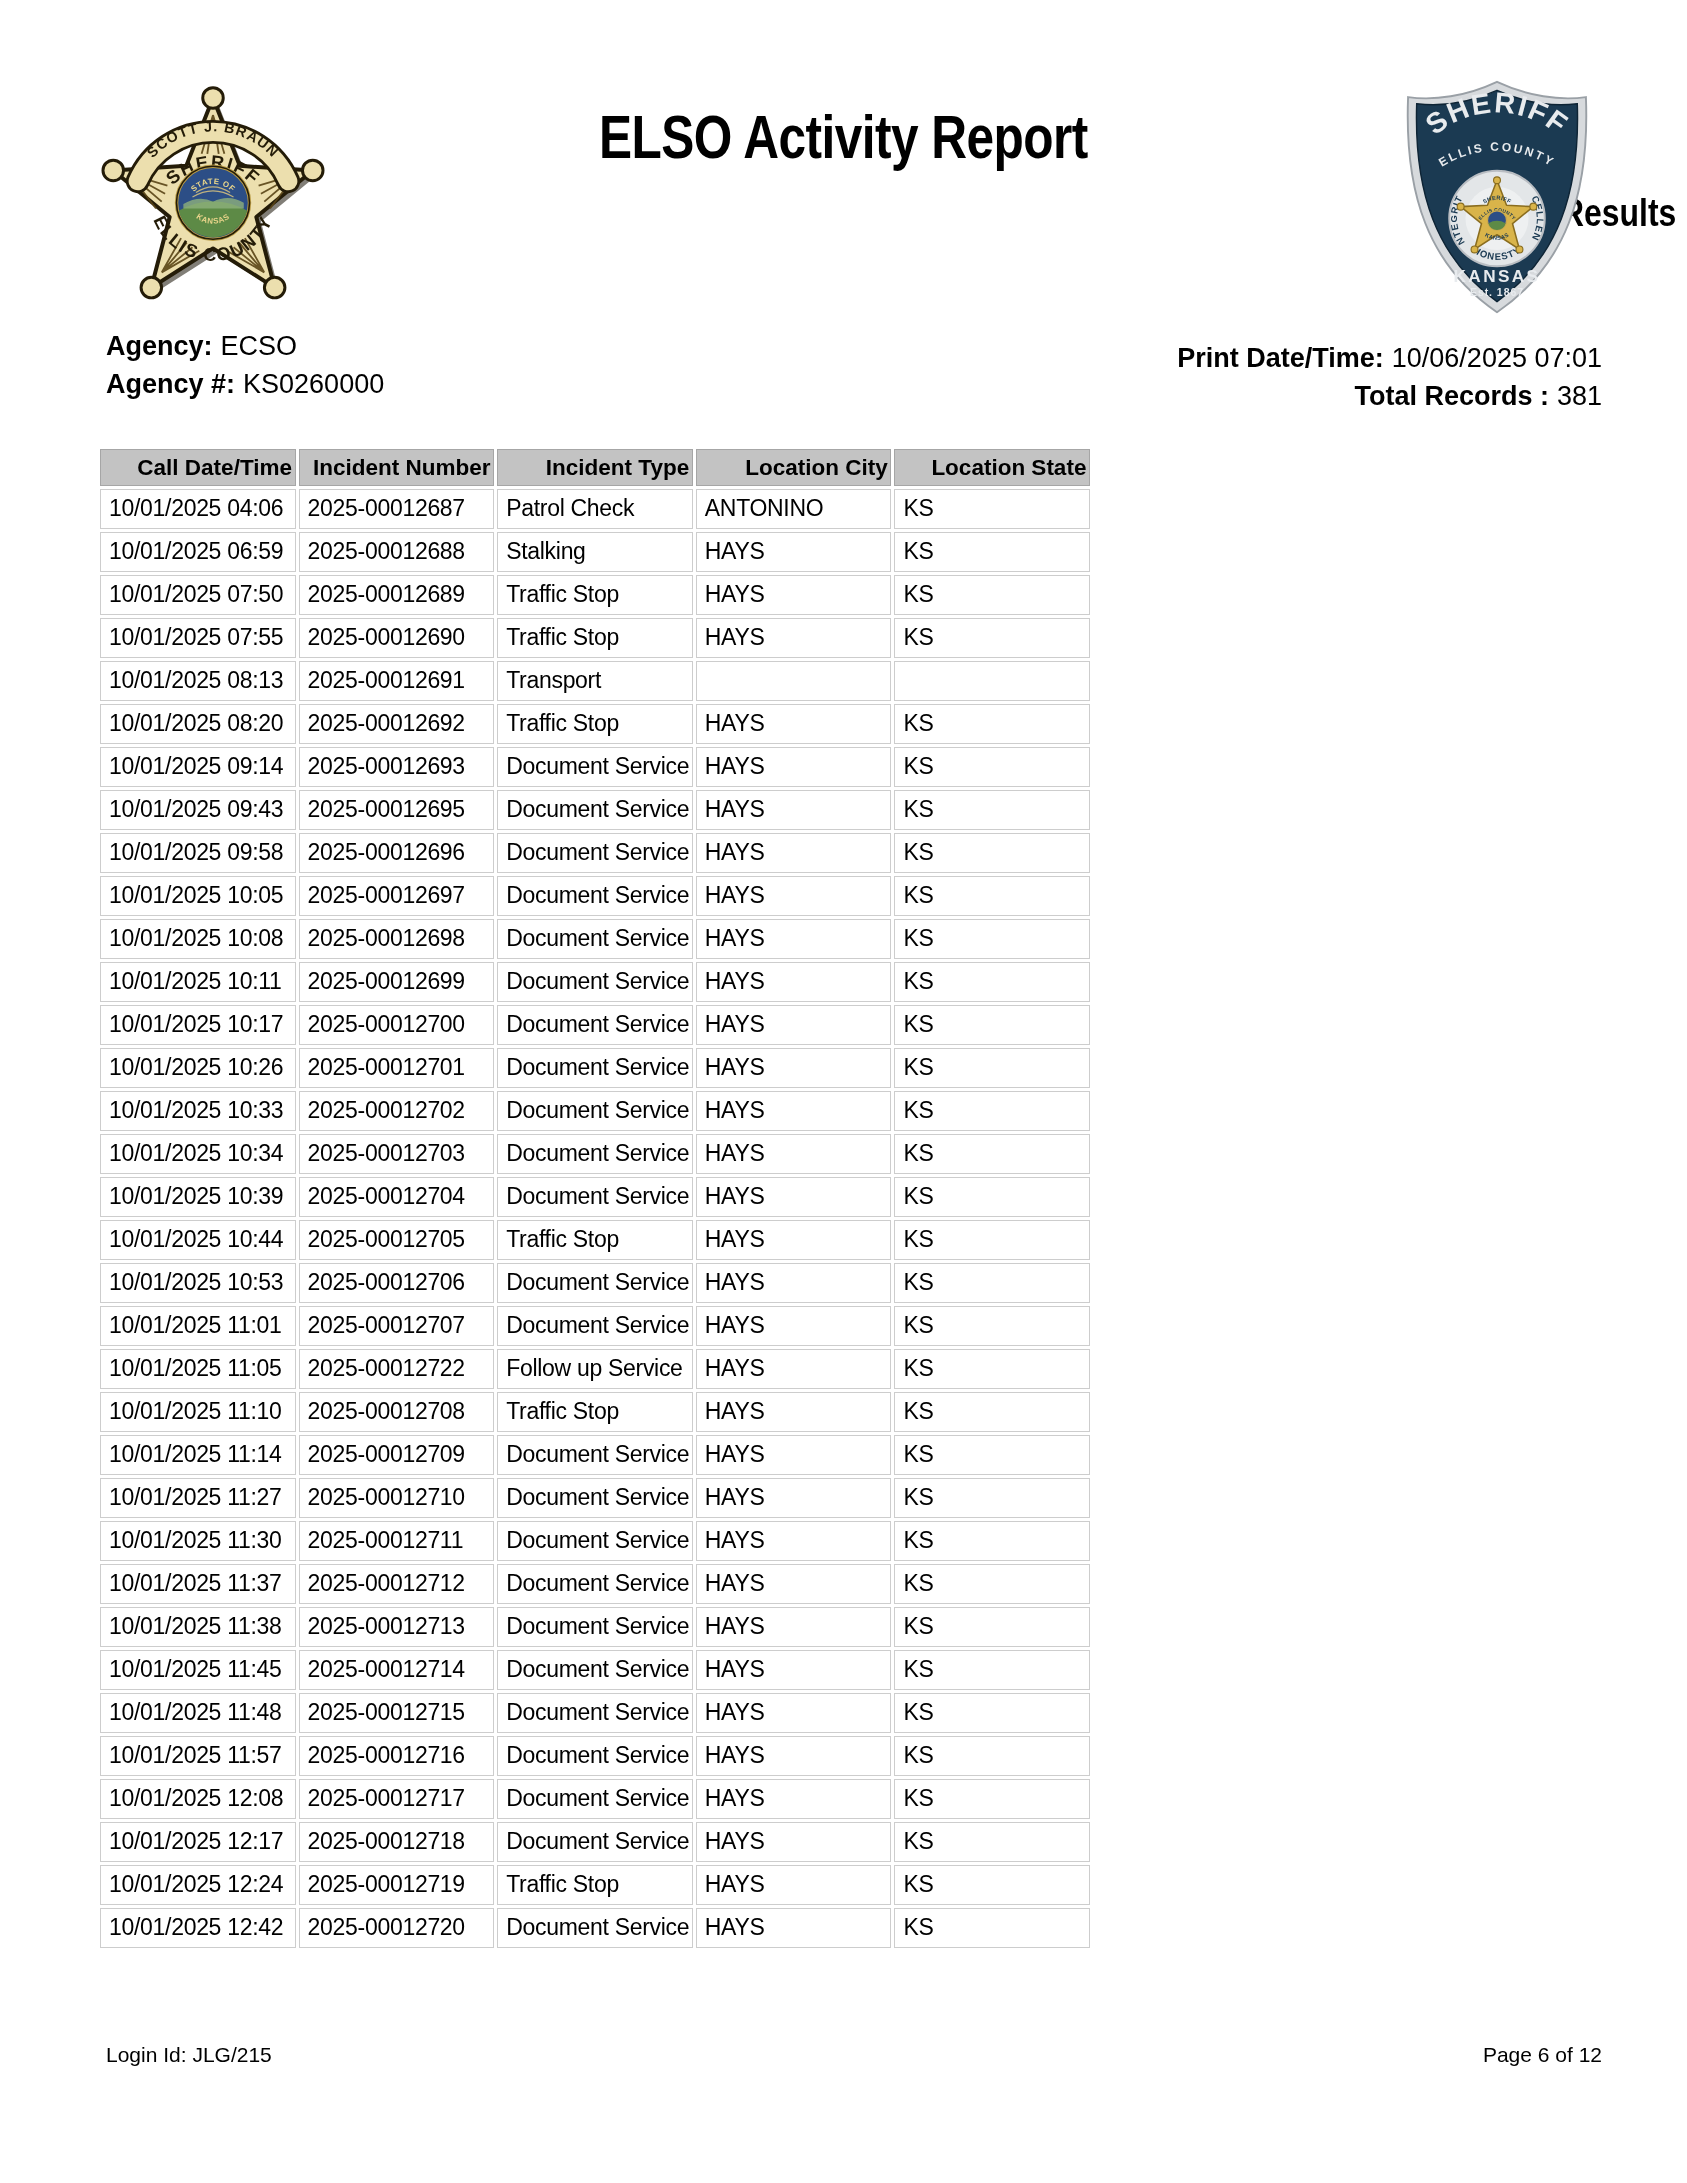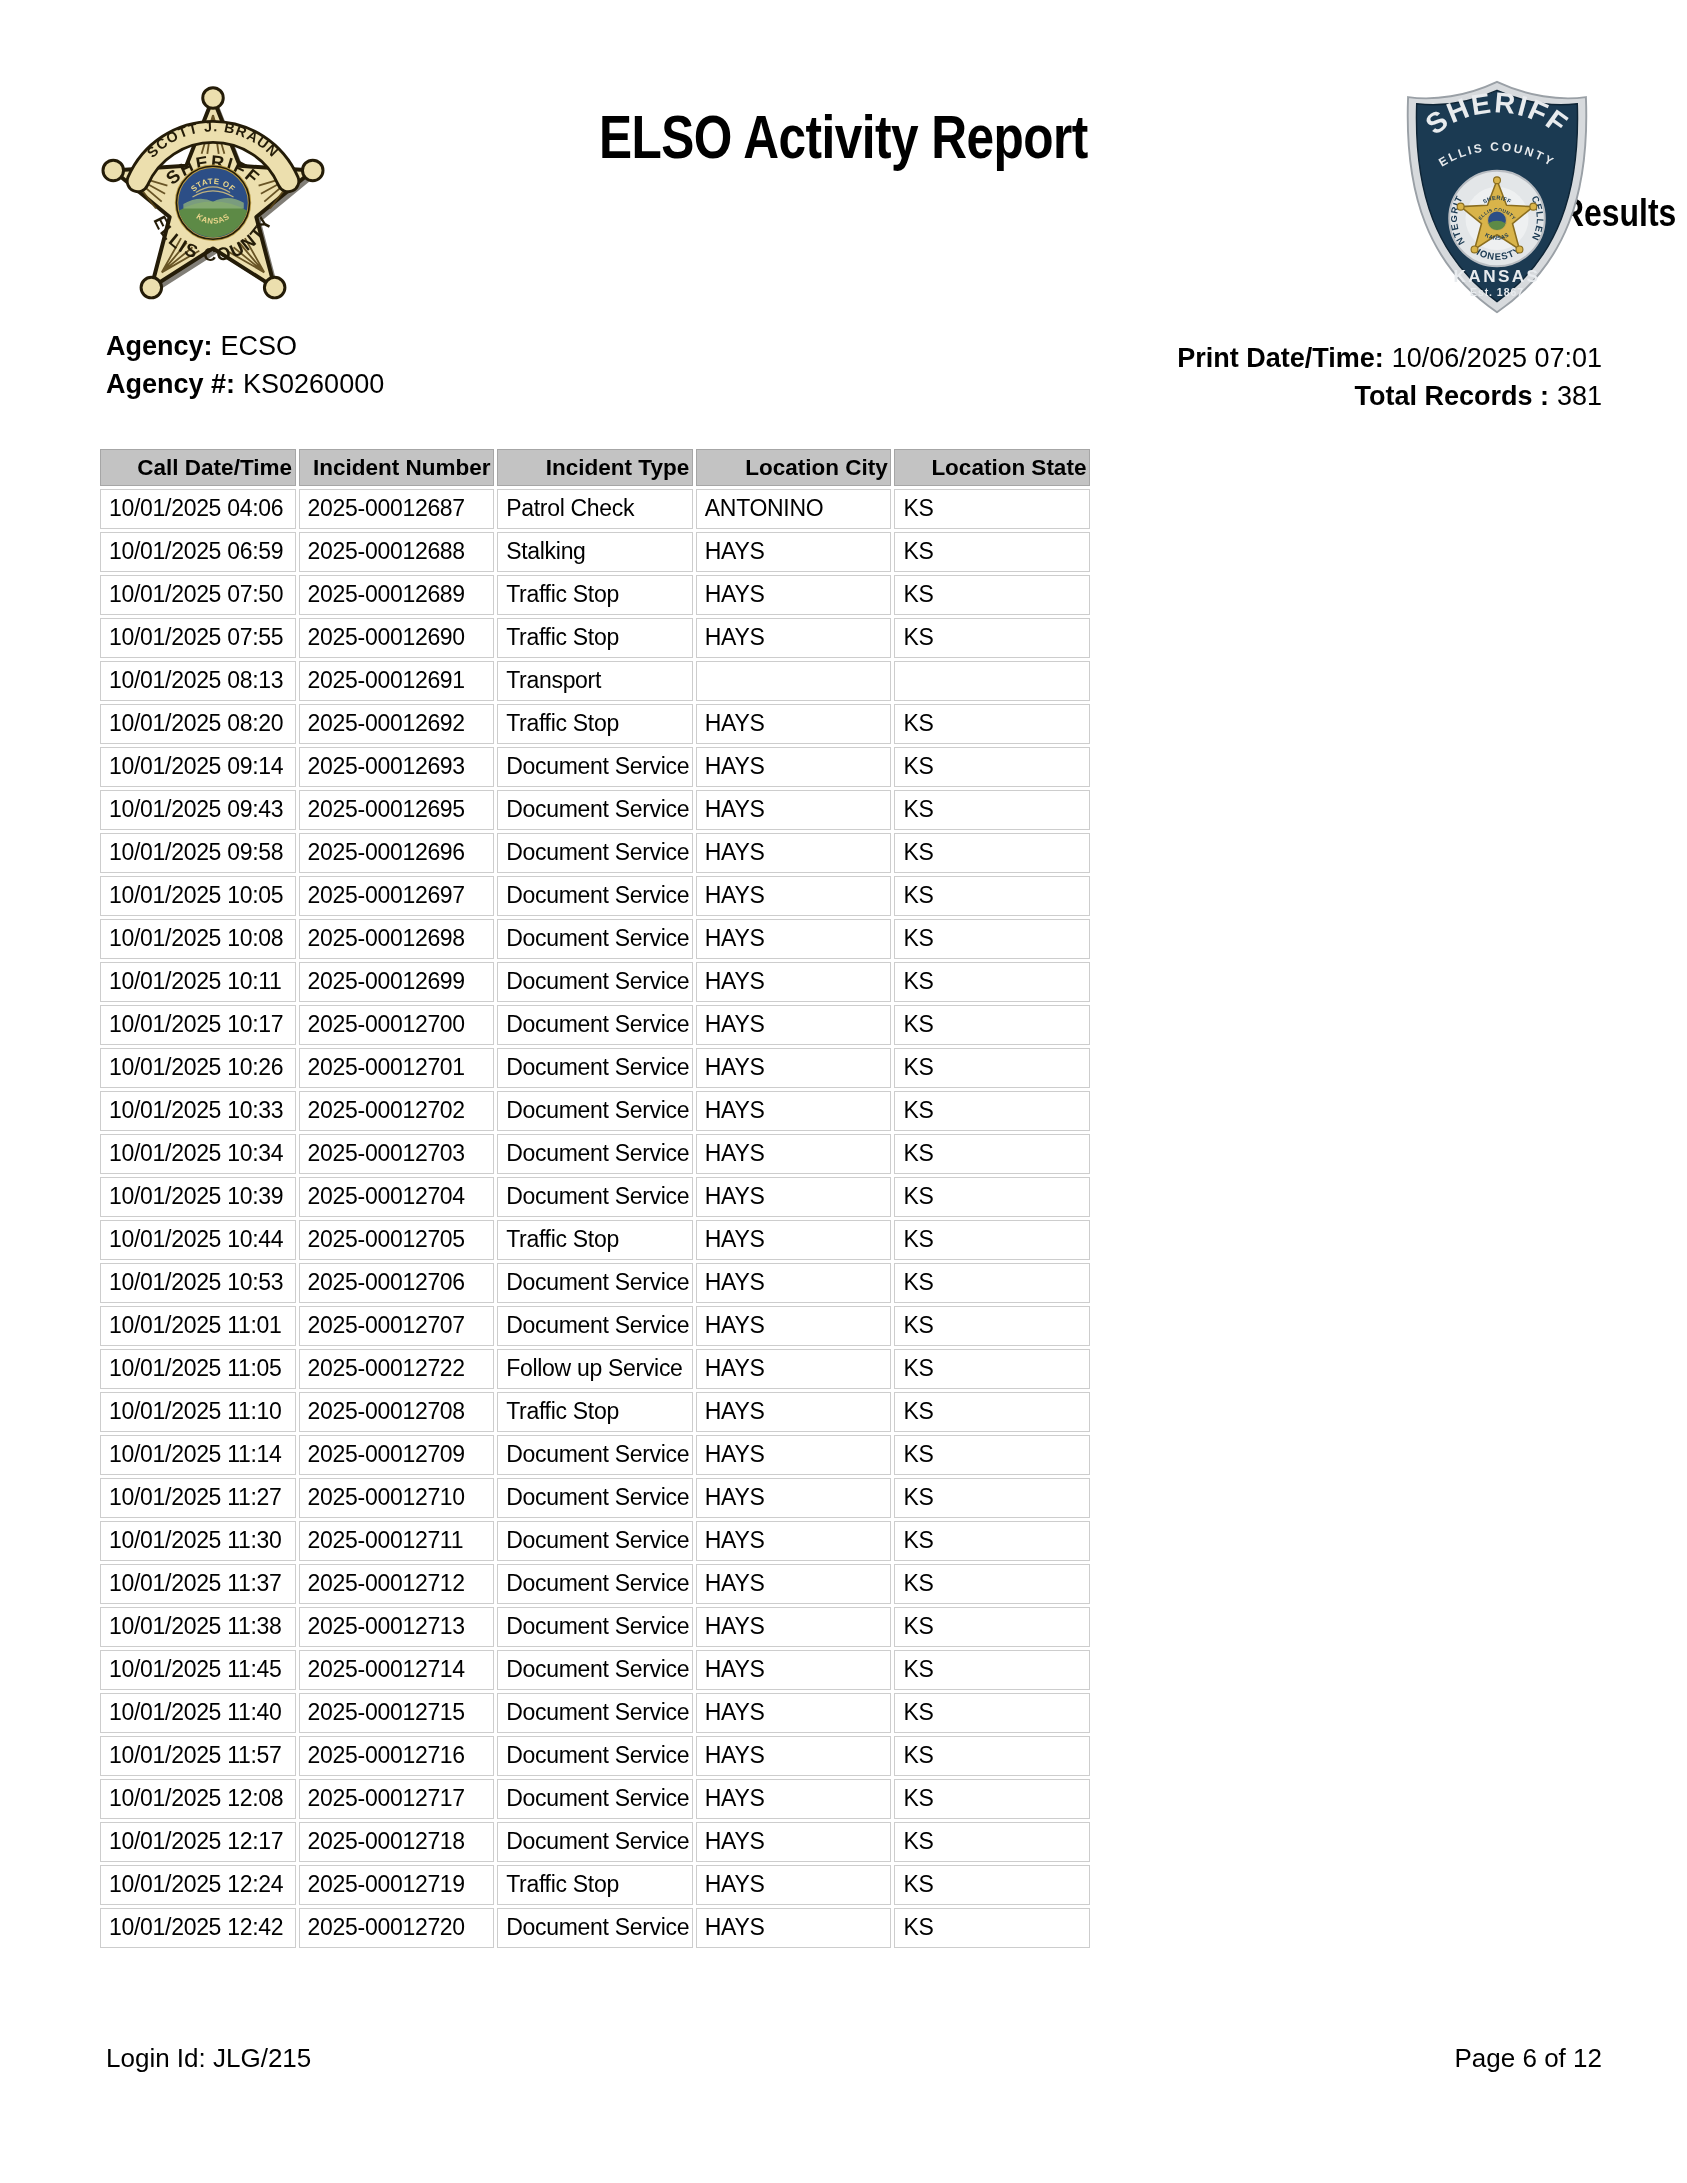--- a/index.html
+++ b/index.html
@@ -43,21 +43,21 @@
   }
   table.report td{
     background:#ffffff;border:1.3px solid #cdcdcd;height:40px;box-sizing:border-box;
     font-size:23px;font-weight:400;text-align:left;vertical-align:top;
     padding:4.6px 4px 0 8px;white-space:nowrap;overflow:hidden;letter-spacing:-0.3px;
   }
 
   
   .footer{
     position:absolute;left:106px;right:85px;top:2043px;
-    display:flex;justify-content:space-between;font-size:26px;
+    display:flex;justify-content:space-between;font-size:21px;
   }
 </style>
 </head>
 <body>
 
 <div class="page">
 
   <svg class="badge-star" viewBox="0 0 200 220" xmlns="http://www.w3.org/2000/svg">
     <defs>
       <path id="arc-name" d="M 36,84 A 70,70 0 0 1 164,84" fill="none"></path>
@@ -400,21 +400,21 @@
           <td>KS</td>
         </tr>
         <tr>
           <td>10/01/2025 11:45</td>
           <td>2025-00012714</td>
           <td>Document Service</td>
           <td>HAYS</td>
           <td>KS</td>
         </tr>
         <tr>
-          <td>10/01/2025 11:40</td>
+          <td>10/01/2025 11:48</td>
           <td>2025-00012715</td>
           <td>Document Service</td>
           <td>HAYS</td>
           <td>KS</td>
         </tr>
         <tr>
           <td>10/01/2025 11:57</td>
           <td>2025-00012716</td>
           <td>Document Service</td>
           <td>HAYS</td>

